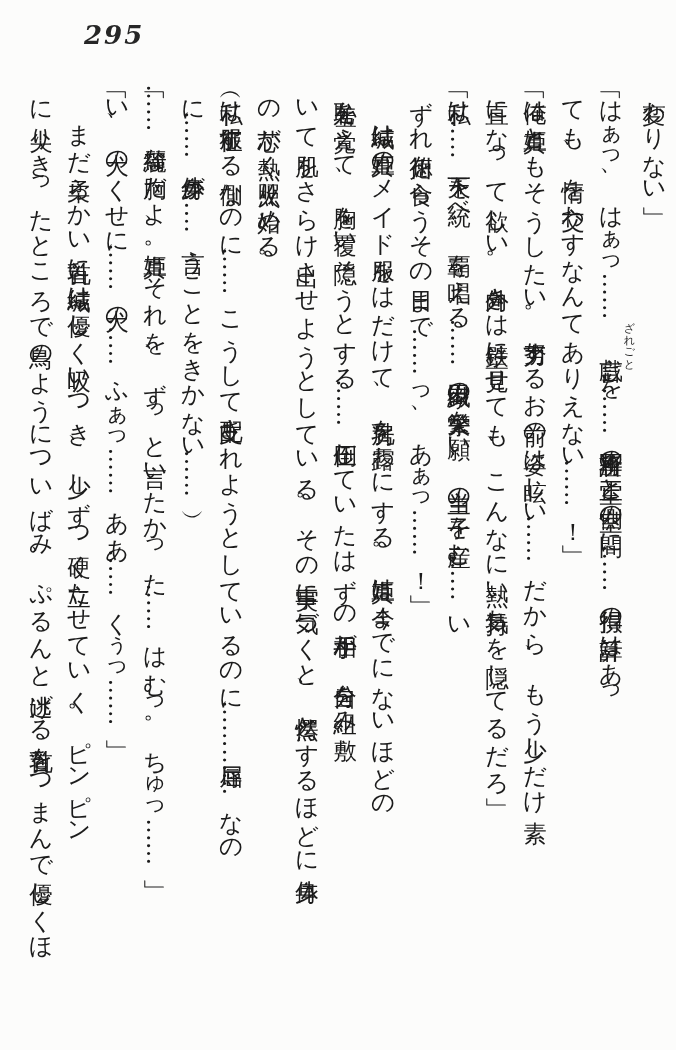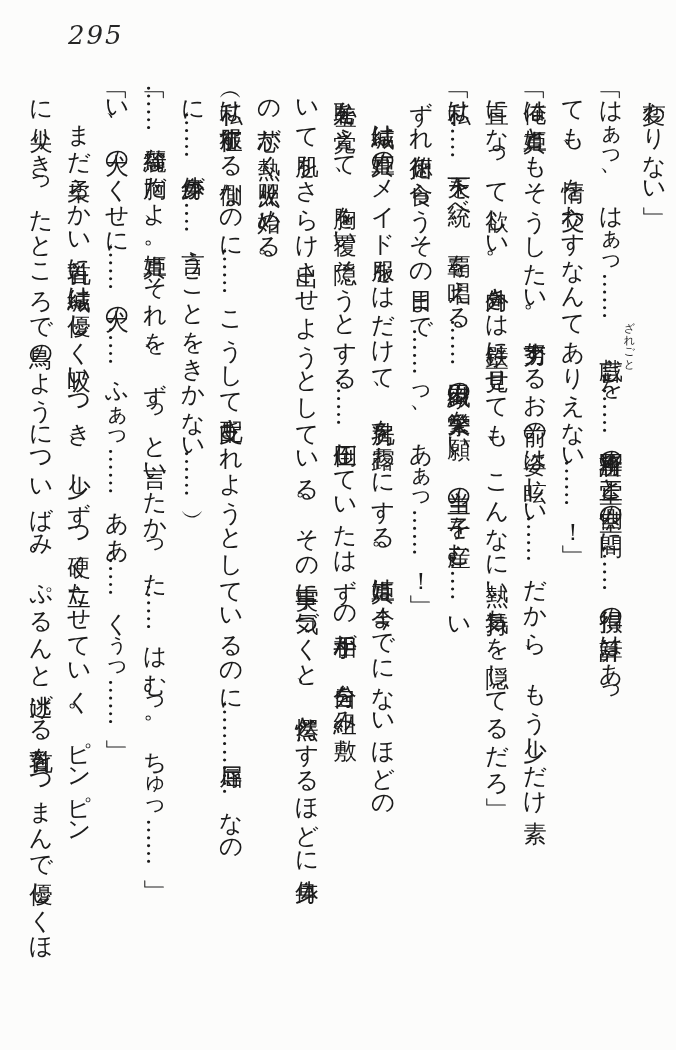--- a/index.html
+++ b/index.html
@@ -13,26 +13,27 @@
     height: 1050px;
     margin: 0 auto;
     background: #fcfcfb;
     overflow: hidden;
     font-family: "DejaVu Serif", "Liberation Serif", serif;
     color: #1b1b1b;
   }
   .page-number {
     position: absolute;
     top: 20px;
-    left: 68px;
+    left: 84px;
     font-size: 26px;
     font-style: italic;
     letter-spacing: 2px;
     color: #262626;
     font-family: "DejaVu Serif", "Liberation Serif", serif;
+    font-weight: bold;
   }
   .text-block {
     position: absolute;
     top: 84px;
     right: 3px;
     height: 912px;
     writing-mode: vertical-rl;
     -webkit-writing-mode: vertical-rl;
     text-orientation: mixed;
     font-size: 23.5px;

